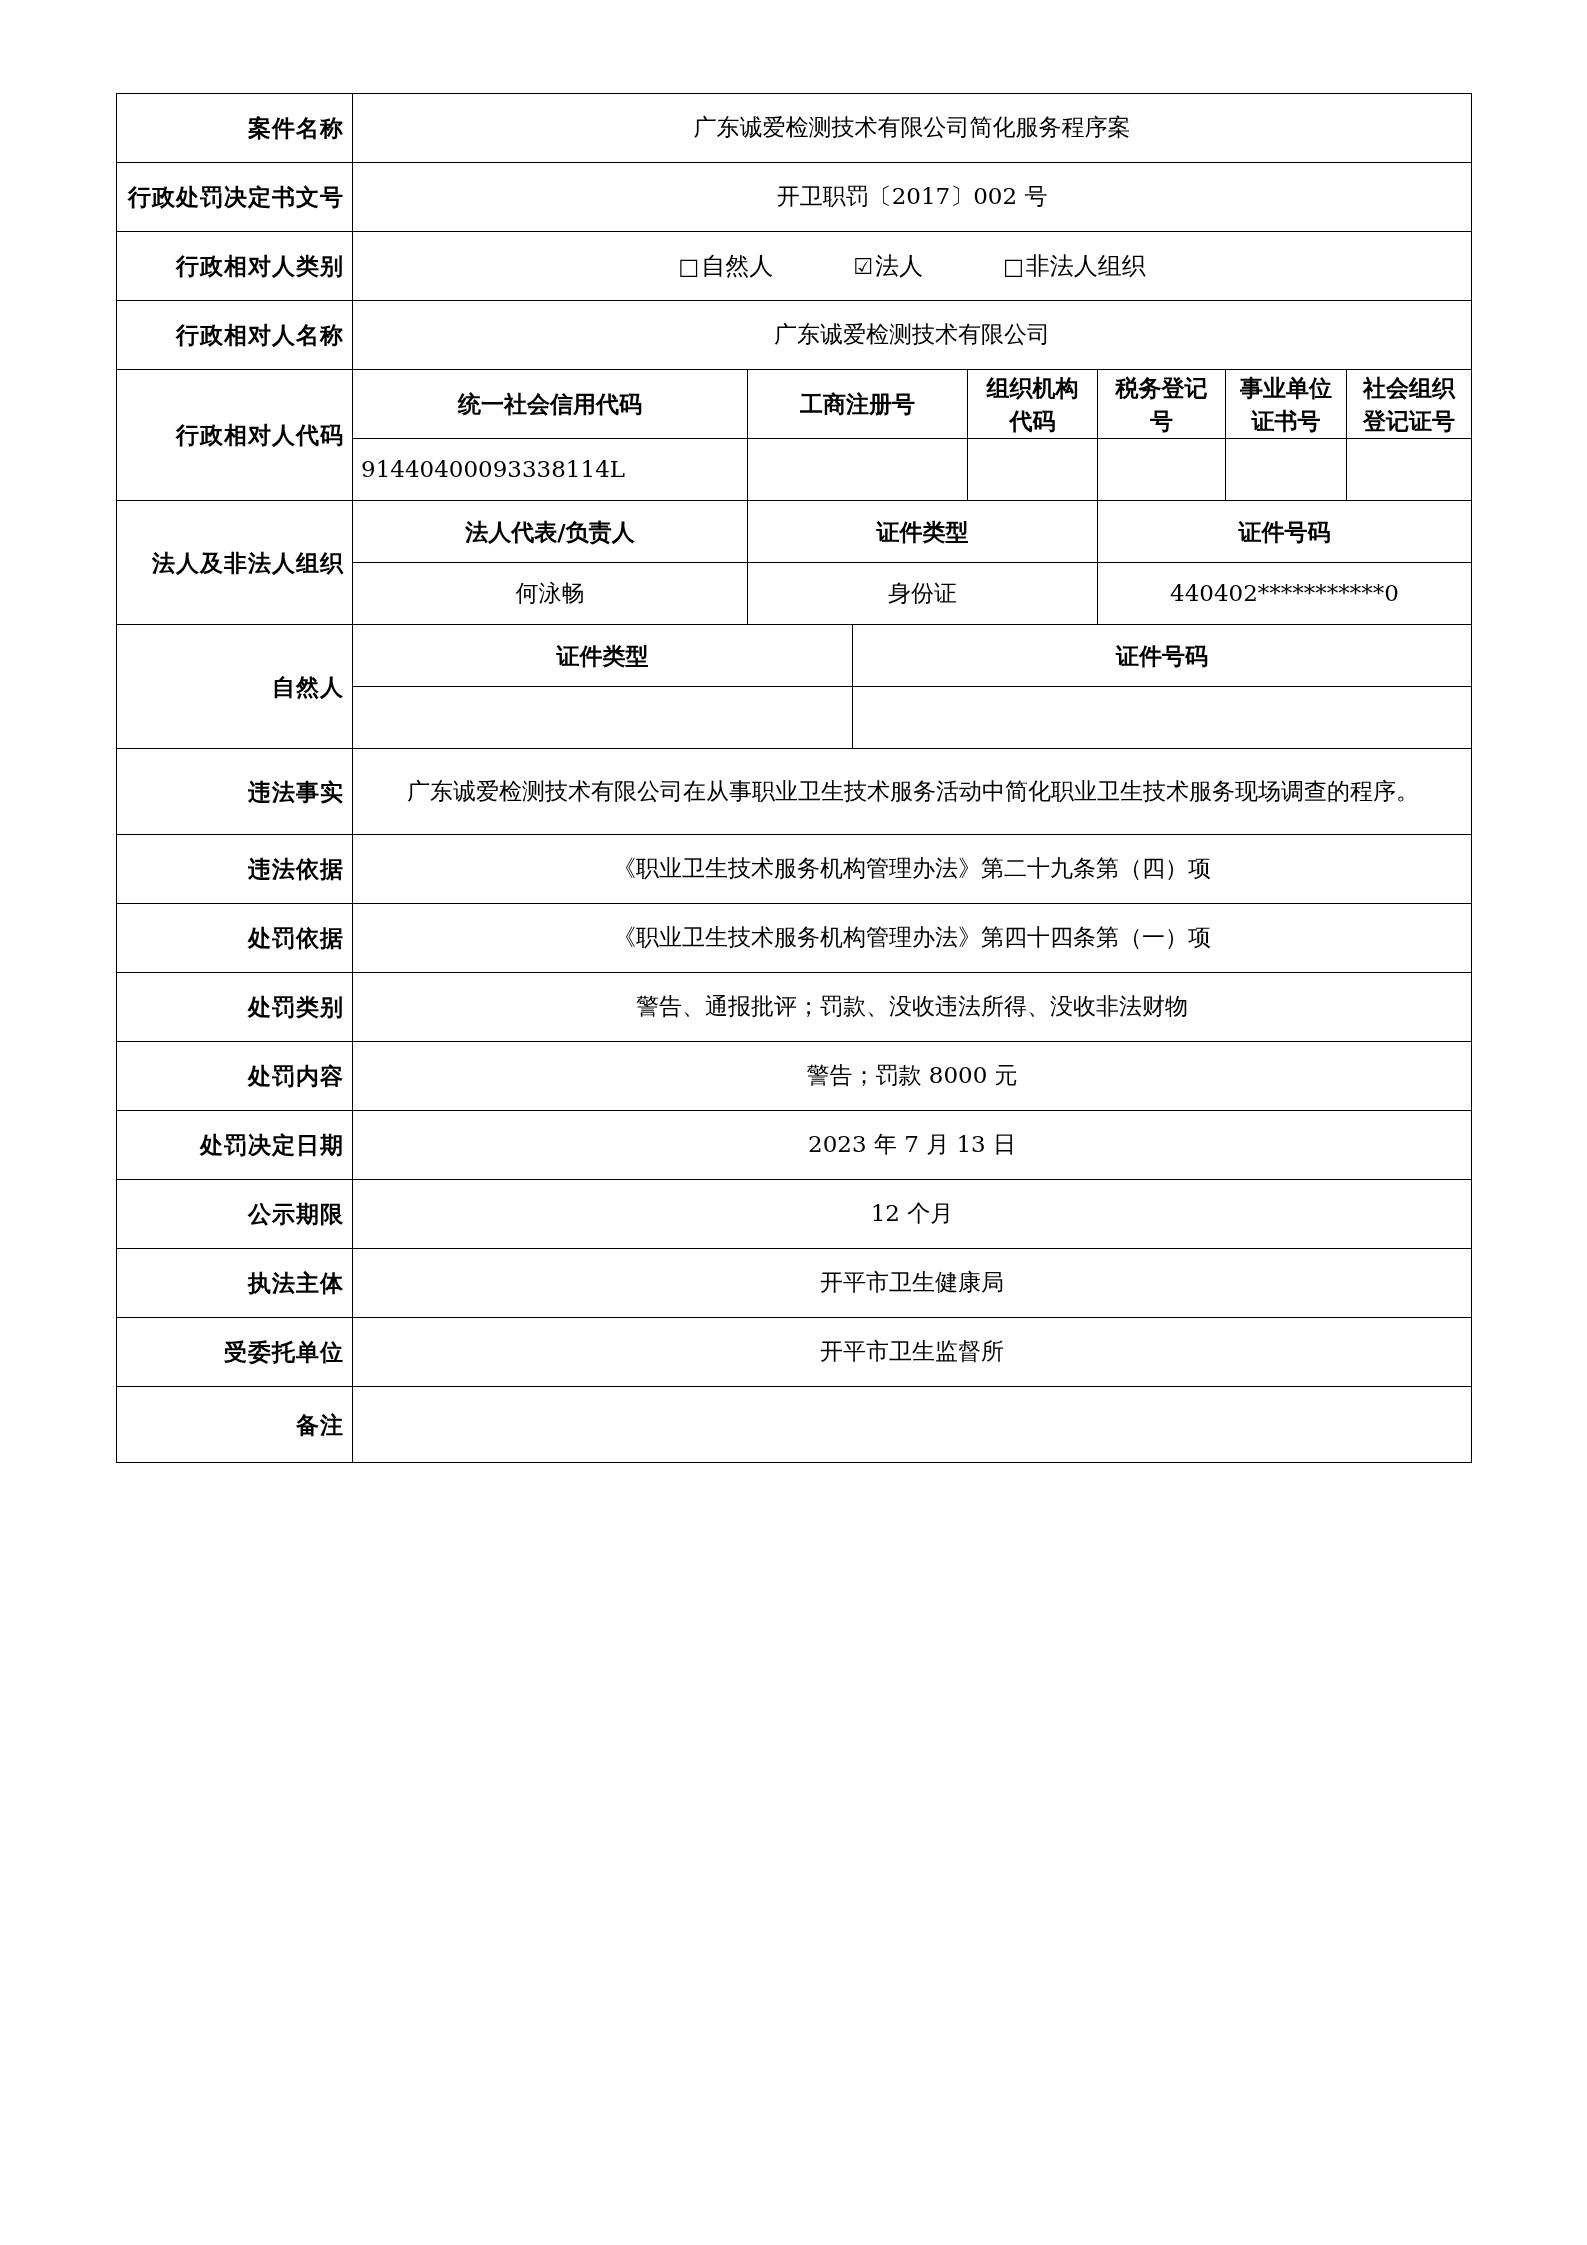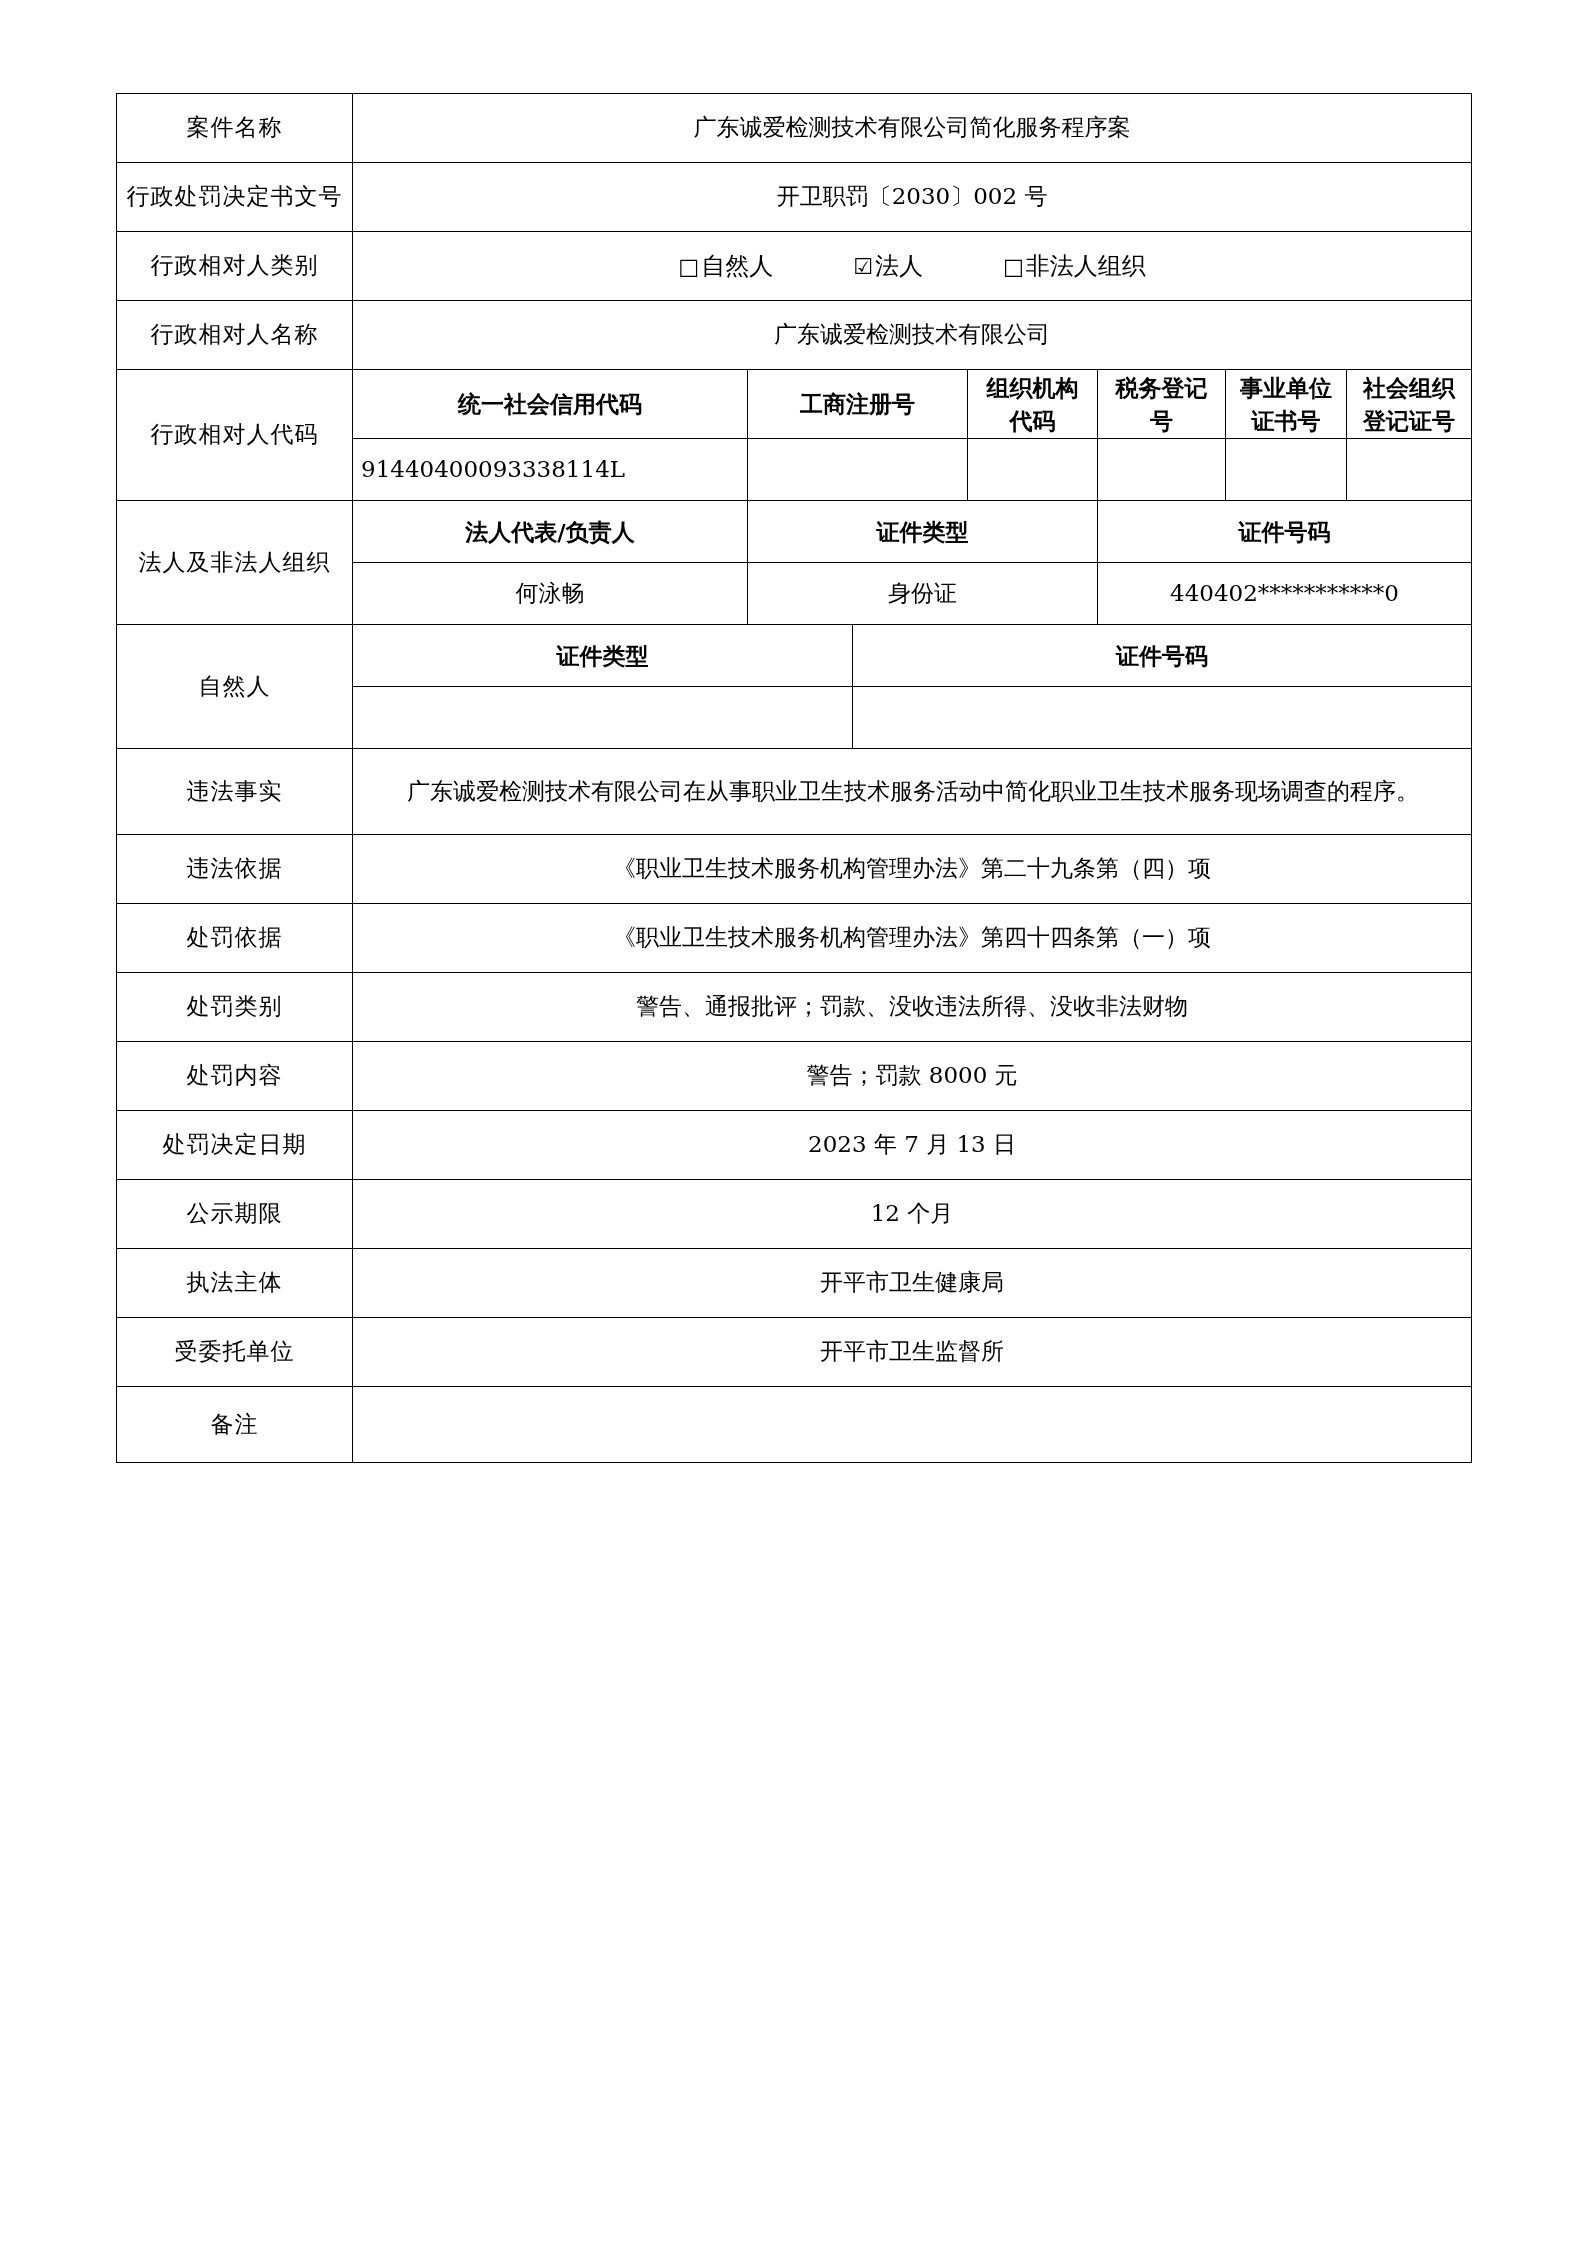--- a/index.html
+++ b/index.html
@@ -43,22 +43,22 @@
   }
   table.info td {
     border: 1px solid #000000;
     padding: 0 8px;
     font-size: 23px;
     vertical-align: middle;
     line-height: 1.45;
     font-family: "DejaVu Serif", "Liberation Serif", serif;
   }
   .label {
-    text-align: center;
-    font-weight: normal;
+    text-align: right;
+    font-weight: bold;
     font-size: 24px;
     letter-spacing: 1px;
     white-space: nowrap;
   }
   .val-center {
     text-align: center;
   }
   .hdr {
     text-align: center;
     font-weight: bold;
@@ -128,21 +128,21 @@
       </colgroup>
 
       <tbody>
           <tr class="r-std">
         <td class="label">案件名称</td>
         <td class="val-center" colspan="9">广东诚爱检测技术有限公司简化服务程序案</td>
       </tr>
 
       <tr class="r-std">
         <td class="label">行政处罚决定书文号</td>
-        <td class="val-center" colspan="9">开卫职罚〔2030〕002 号</td>
+        <td class="val-center" colspan="9">开卫职罚〔2017〕002 号</td>
       </tr>
 
       <tr class="r-std">
         <td class="label">行政相对人类别</td>
         <td colspan="9">
           <div class="cb-group">
             <span class="cb"><span class="box">□</span><span>自然人</span></span>
             <span class="cb"><span class="box">☑</span><span>法人</span></span>
             <span class="cb"><span class="box">□</span><span>非法人组织</span></span>
           </div>

